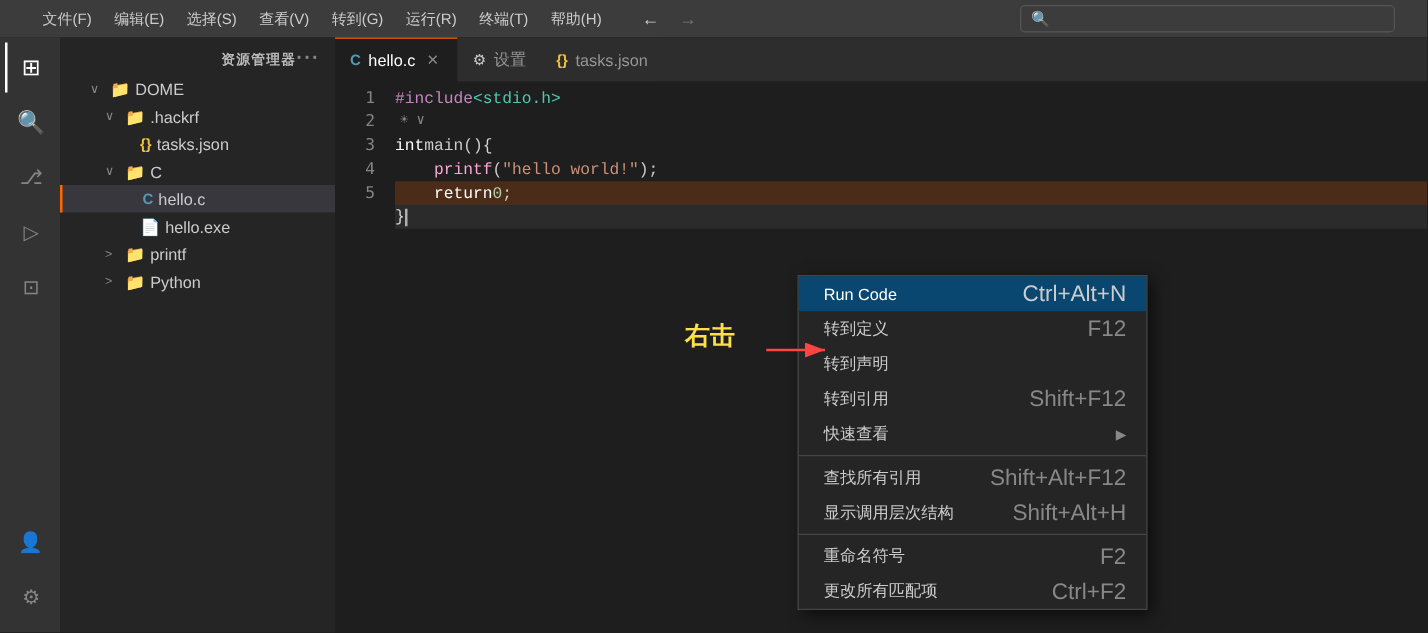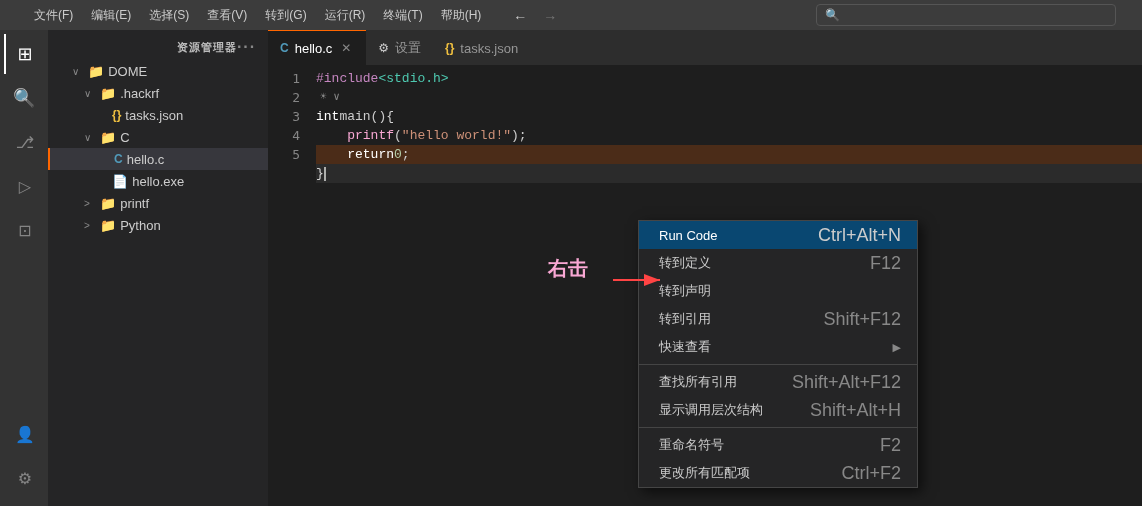--- a/index.html
+++ b/index.html
@@ -283,21 +283,21 @@
       background: #454545;
       margin: 3px 0;
     }
     .menu-arrow { color: #888; font-size: 11px; }
 
     
     .right-click-label {
       position: absolute;
       top: 190px;
       left: 280px;
-      color: #f9a8d4;
+      color: #fde047;
       font-size: 20px;
       font-family: 'Microsoft YaHei', sans-serif;
       font-weight: bold;
       z-index: 200;
     }
     .arrow-svg {
       position: absolute;
       top: 195px;
       left: 340px;
       z-index: 200;

